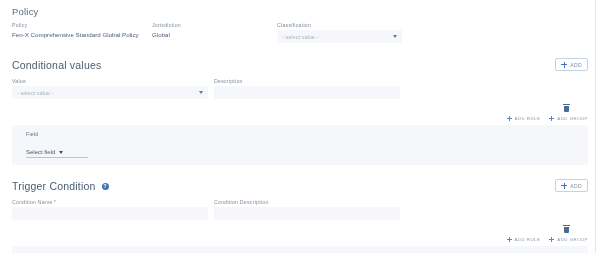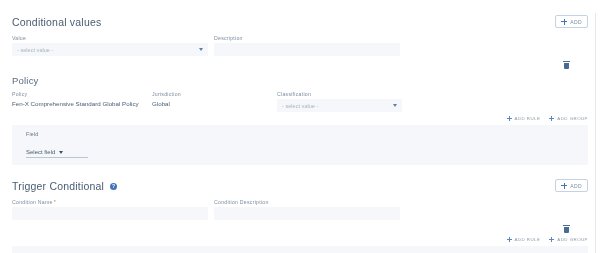--- a/index.html
+++ b/index.html
@@ -249,20 +249,42 @@
     border-top-color: #3d4f63;
   }
 </style>
 </head>
 <body>
 
 <div class="page">
 
   <div class="right-divider"></div>
 
+  <div class="section policy-head">
+    <div class="page-title">Policy</div>
+
+    <div class="policy-fields">
+      <div class="field-col">
+        <span class="field-label">Policy</span>
+        <span class="field-value">Fen-X Comprehensive Standard Global Policy</span>
+      </div>
+      <div class="field-col">
+        <span class="field-label">Jurisdiction</span>
+        <span class="field-value">Global</span>
+      </div>
+      <div class="field-col">
+        <span class="field-label">Classification</span>
+        <div class="input-box select-box">
+          <span>- select value -</span>
+          <span class="caret"></span>
+        </div>
+      </div>
+    </div>
+  </div>
+
   <div class="section" style="margin-top:13px;">
     <div class="section-head">
       <span class="section-title">Conditional values</span>
     </div>
 
     <div class="add-btn" style="top:2px;">
       <span class="plus-ico"></span>
       <span class="add-label">ADD</span>
     </div>
 
@@ -280,42 +302,20 @@
           <span></span>
         </div>
       </div>
     </div>
 
     <div class="trash-row">
       <span class="trash-ico">
         <span class="lid"></span>
         <span class="can"></span>
       </span>
-    </div>
-  </div>
-
-  <div class="section policy-head">
-    <div class="page-title">Policy</div>
-
-    <div class="policy-fields">
-      <div class="field-col">
-        <span class="field-label">Policy</span>
-        <span class="field-value">Fen-X Comprehensive Standard Global Policy</span>
-      </div>
-      <div class="field-col">
-        <span class="field-label">Jurisdiction</span>
-        <span class="field-value">Global</span>
-      </div>
-      <div class="field-col">
-        <span class="field-label">Classification</span>
-        <div class="input-box select-box">
-          <span>- select value -</span>
-          <span class="caret"></span>
-        </div>
-      </div>
     </div>
   </div>
 
   <div class="rule-links">
     <span class="rule-link">
       <span class="mini-plus"></span>
       <span class="rl-label">ADD RULE</span>
     </span>
     <span class="rule-link">
       <span class="mini-plus"></span>
@@ -326,21 +326,21 @@
   <div class="field-panel">
     <div class="fp-label">Field</div>
     <div class="fp-select">
       <span class="sel-text">Select field</span>
       <span class="caret"></span>
     </div>
   </div>
 
   <div class="section" style="margin-top:12px;">
     <div class="section-head">
-      <span class="section-title">Trigger Conditional</span>
+      <span class="section-title">Trigger Condition</span>
       <span class="help-ico">?</span>
     </div>
 
     <div class="add-btn" style="top:2px;">
       <span class="plus-ico"></span>
       <span class="add-label">ADD</span>
     </div>
 
     <div class="field-row">
       <div class="field-col" style="width:196px;">

